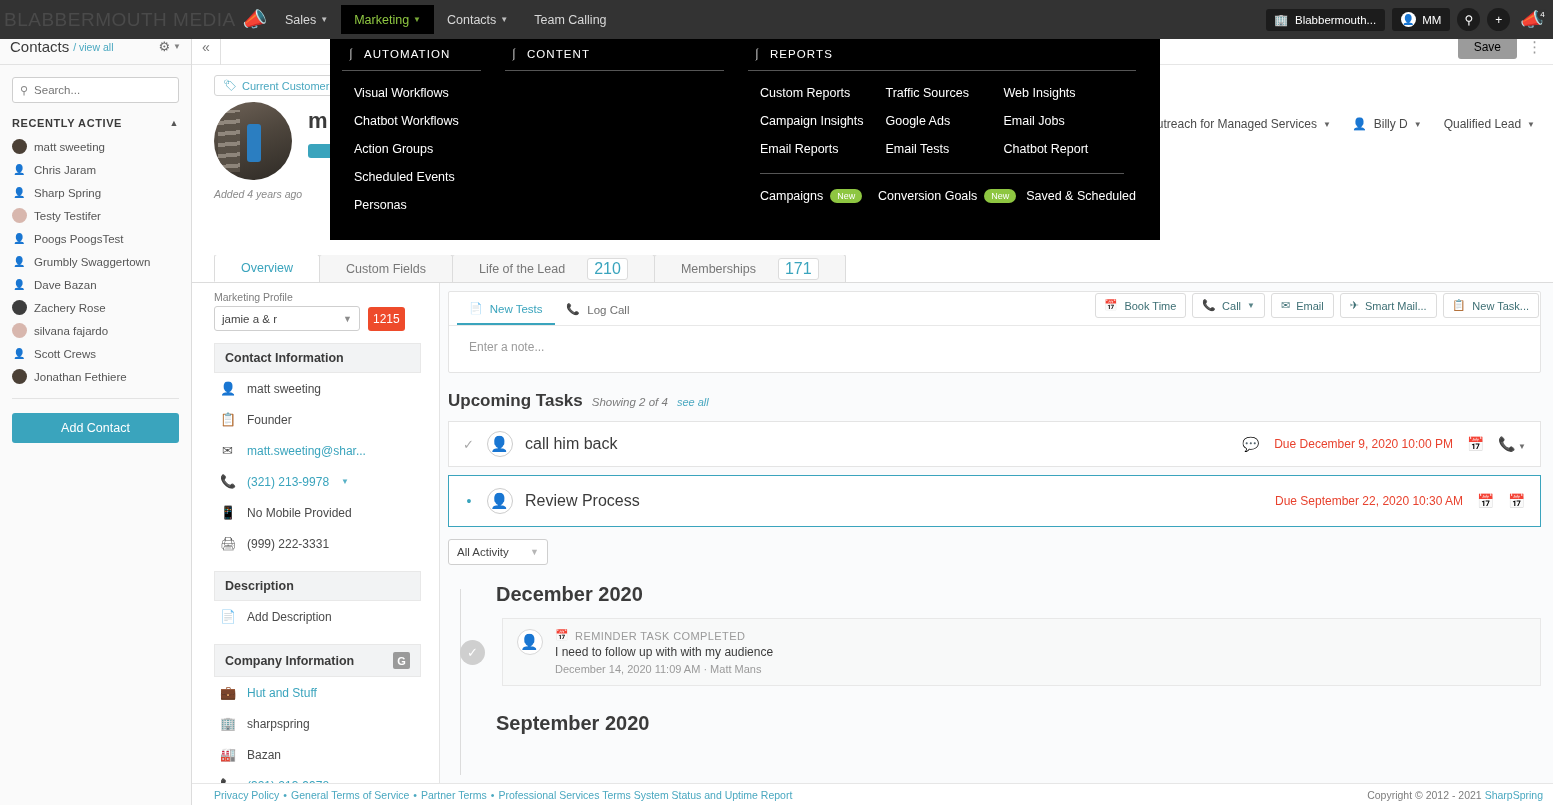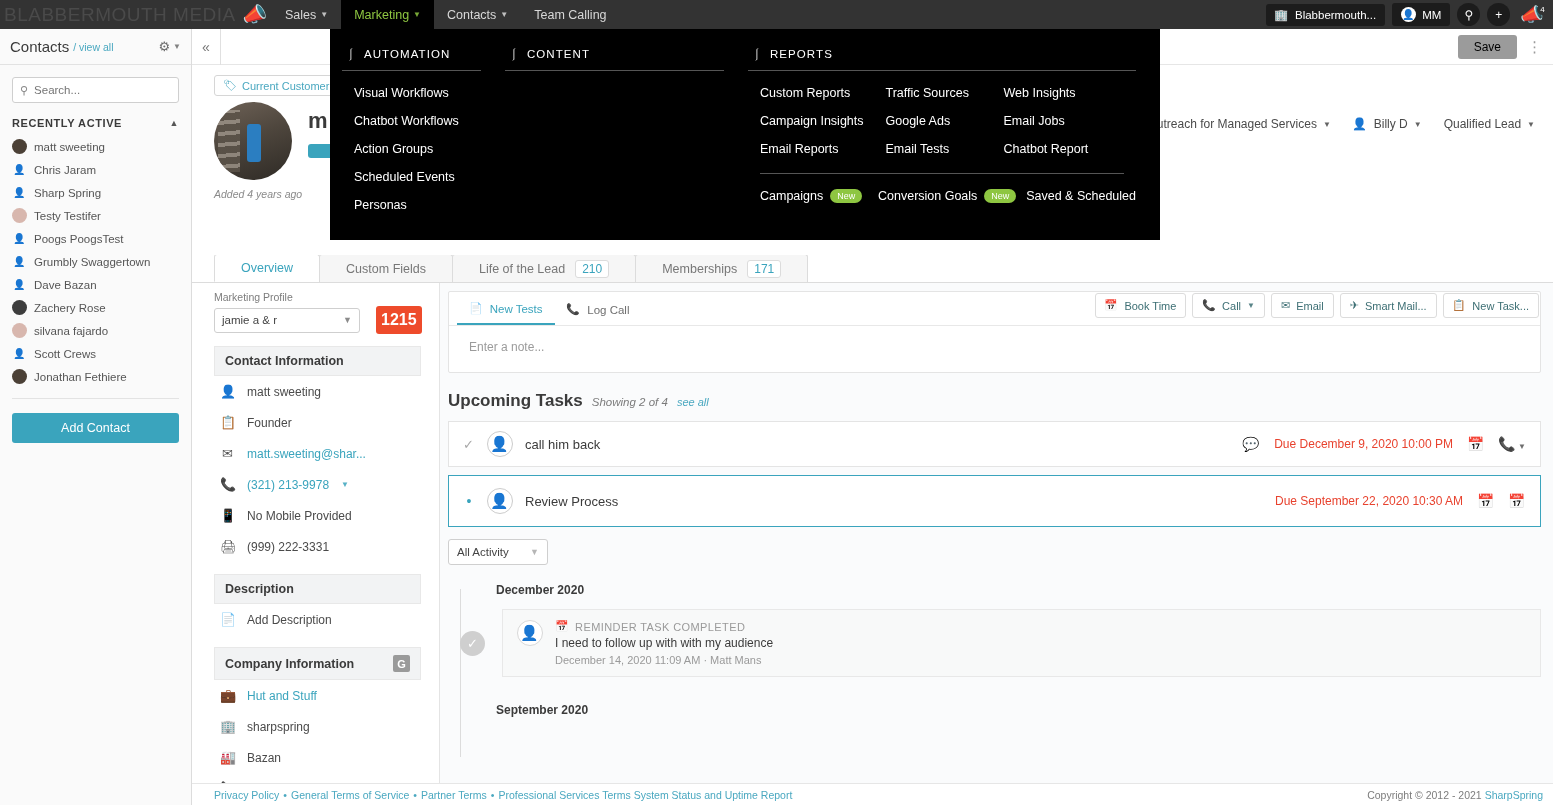--- a/index.html
+++ b/index.html
@@ -5,21 +5,21 @@
   * { box-sizing: border-box; margin: 0; padding: 0; }
   html, body {
     width: 1553px; height: 805px;
     font-family: "Liberation Sans", sans-serif;
     background: #f5f6f7; overflow: hidden;
   }
   .app { position: relative; width: 1553px; height: 805px; }
 
   
   .topnav {
-    position: absolute; top: 0; left: 0; width: 1553px; height: 29px;
+    position: absolute; top: 0; left: 0; width: 1553px; height: 39px;
     background: #333; display: flex; align-items: center; z-index: 40;
   }
   .brand {
     display: flex; align-items: center; gap: 6px;
     padding-left: 4px; width: 272px; height: 29px;
   }
   .brand-text {
     color: #4a4a4a; font-size: 19px; letter-spacing: .5px;
     font-weight: 400; white-space: nowrap;
   }
@@ -184,39 +184,39 @@
   .tabs { display: flex; padding-left: 22px; border-bottom: 1px solid #dcdcdc; background: #fff; height: 28px; align-items: flex-end;}
   .tab {
     border: 1px solid #dcdcdc; border-bottom: 0; background: #f6f6f6;
     font-size: 12.5px; color: #777; padding: 6px 26px; cursor: pointer;
     border-radius: 3px 3px 0 0; margin-right: -1px; display: flex; align-items: center; gap: 10px;
     height: 28px;
   }
   .tab.active { background: #fff; color: #3aa4bd; border-bottom: 1px solid #fff; }
   .tab-count {
     color: #3aa4bd; border: 1px solid #dcdcdc; border-radius: 3px;
-    padding: 1px 6px; font-size: 12px; background: #fff;
+    padding: 1px 6px; font-size: 16px; background: #fff; margin-left: 12px;
   }
 
   
   .content { display: flex; height: calc(805px - 29px - 36px - 190px - 28px - 22px); }
   .left-pane {
     width: 248px; border-right: 1px solid #e4e4e4; padding: 8px 0 0 0;
     background: #fff; overflow: hidden;
   }
   .mp-label { font-size: 10.5px; color: #7d7d7d; padding: 0 0 3px 22px; }
-  .mp-row { display: flex; gap: 16px; padding: 0 0 0 22px; align-items: center; }
+  .mp-row { display: flex; gap: 8px; padding: 0 0 0 22px; align-items: center; }
   .mp-select {
     width: 146px; height: 25px; border: 1px solid #cfcfcf; border-radius: 3px;
     background: #fff; display: flex; align-items: center; padding: 0 7px;
     font-size: 11.5px; color: #444; cursor: pointer;
   }
   .mp-select .caret-d { margin-left: auto; color: #777; font-size: 9px;}
   .mp-score {
-    background: #ee4b2b; color: #fff; font-size: 16px; font-weight: bold;
+    background: #ee4b2b; color: #fff; font-size: 12px; font-weight: normal;
     border-radius: 3px; padding: 5px 5px; cursor: pointer;
   }
   .sec-head {
     margin: 12px 18px 0 22px; background: #f2f3f4; border: 1px solid #e8e8e8;
     font-size: 12.5px; color: #3b3b3b; font-weight: bold; padding: 7px 10px;
     display: flex; align-items: center;
   }
   .sec-badge {
     margin-left: auto; width: 17px; height: 17px; background: #9a9a9a; color: #fff;
     border-radius: 2px; font-size: 11px; display: flex; align-items: center;
@@ -263,40 +263,40 @@
     height: 46px; display: flex; align-items: center; padding: 0 14px; gap: 12px;
   }
   .task.selected { border: 1px solid #3aa4bd; height: 52px; }
   .task-check { color: #a8a8a8; font-size: 13px; width: 12px; cursor: pointer; }
   .task-dot { color: #3aa4bd; font-size: 14px; width: 12px; text-align: center;}
   .task-av {
     width: 26px; height: 26px; border-radius: 50%; border: 1px solid #ccc;
     display: flex; align-items: center; justify-content: center;
     color: #3d3d3d; font-size: 15px; background: #fff;
   }
-  .task-name { font-size: 13px; color: #3b3b3b; text-align: center; }
+  .task-name { font-size: 16px; color: #3b3b3b; text-align: center; }
   .task-right { margin-left: auto; display: flex; align-items: center; gap: 14px; }
   .task-due { color: #e8422e; font-size: 12px; }
   .ic-btn { cursor: pointer; font-size: 14px; color: #555; }
   .ic-red { color: #e8422e; }
   .ic-grey { color: #9a9a9a; }
 
   .filter-select {
     margin: 12px 0 0 8px; width: 100px; height: 26px; border: 1px solid #cfcfcf;
     border-radius: 3px; background: #fff; display: flex; align-items: center;
     padding: 0 8px; font-size: 11.5px; color: #444; cursor: pointer;
   }
   .filter-select .caret-d { margin-left: auto; color: #aaa; font-size: 9px; }
 
   .timeline { position: relative; margin: 18px 0 0 8px; padding-left: 18px; }
   .timeline:before {
     content: ""; position: absolute; left: 12px; top: 6px; bottom: -40px;
     width: 1px; background: #dcdcdc;
   }
-  .tl-month { font-size: 12px; color: #3b3b3b; font-weight: bold; padding-left: 30px; }
+  .tl-month { font-size: 20px; color: #3b3b3b; font-weight: bold; padding-left: 30px; }
   .tl-entry { display: flex; align-items: flex-start; margin: 12px 0 0 0; position: relative; }
   .tl-node {
     position: absolute; left: -6px; top: 22px; width: 25px; height: 25px;
     border-radius: 50%; background: #cfcfcf; color: #fff;
     display: flex; align-items: center; justify-content: center; font-size: 13px;
   }
   .tl-card {
     margin-left: 36px; flex: 1; margin-right: 12px; background: #f8f9f9;
     border: 1px solid #e8e8e8; padding: 10px 14px; display: flex; gap: 12px;
   }

